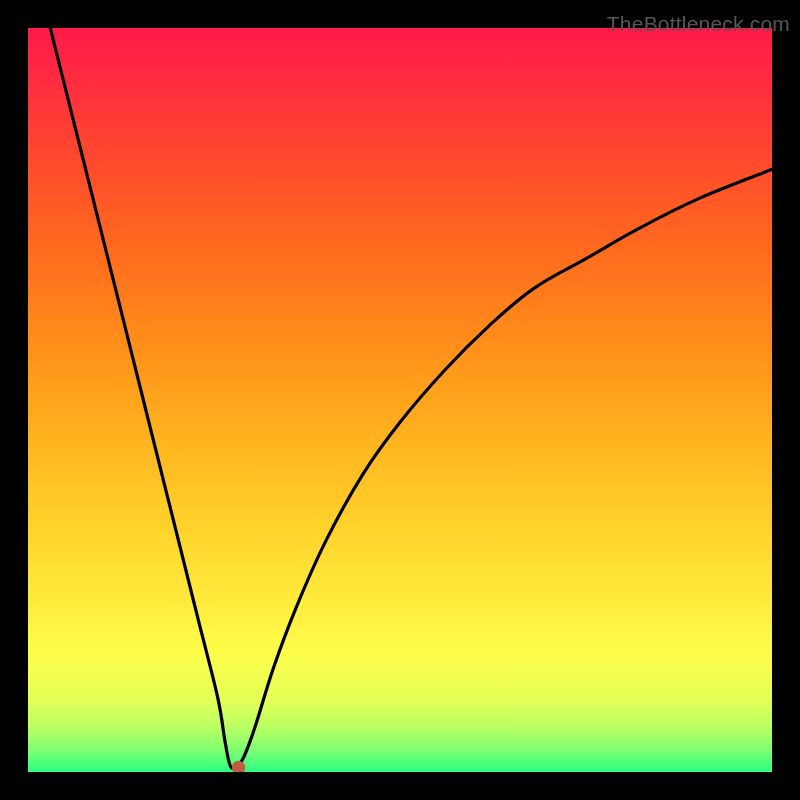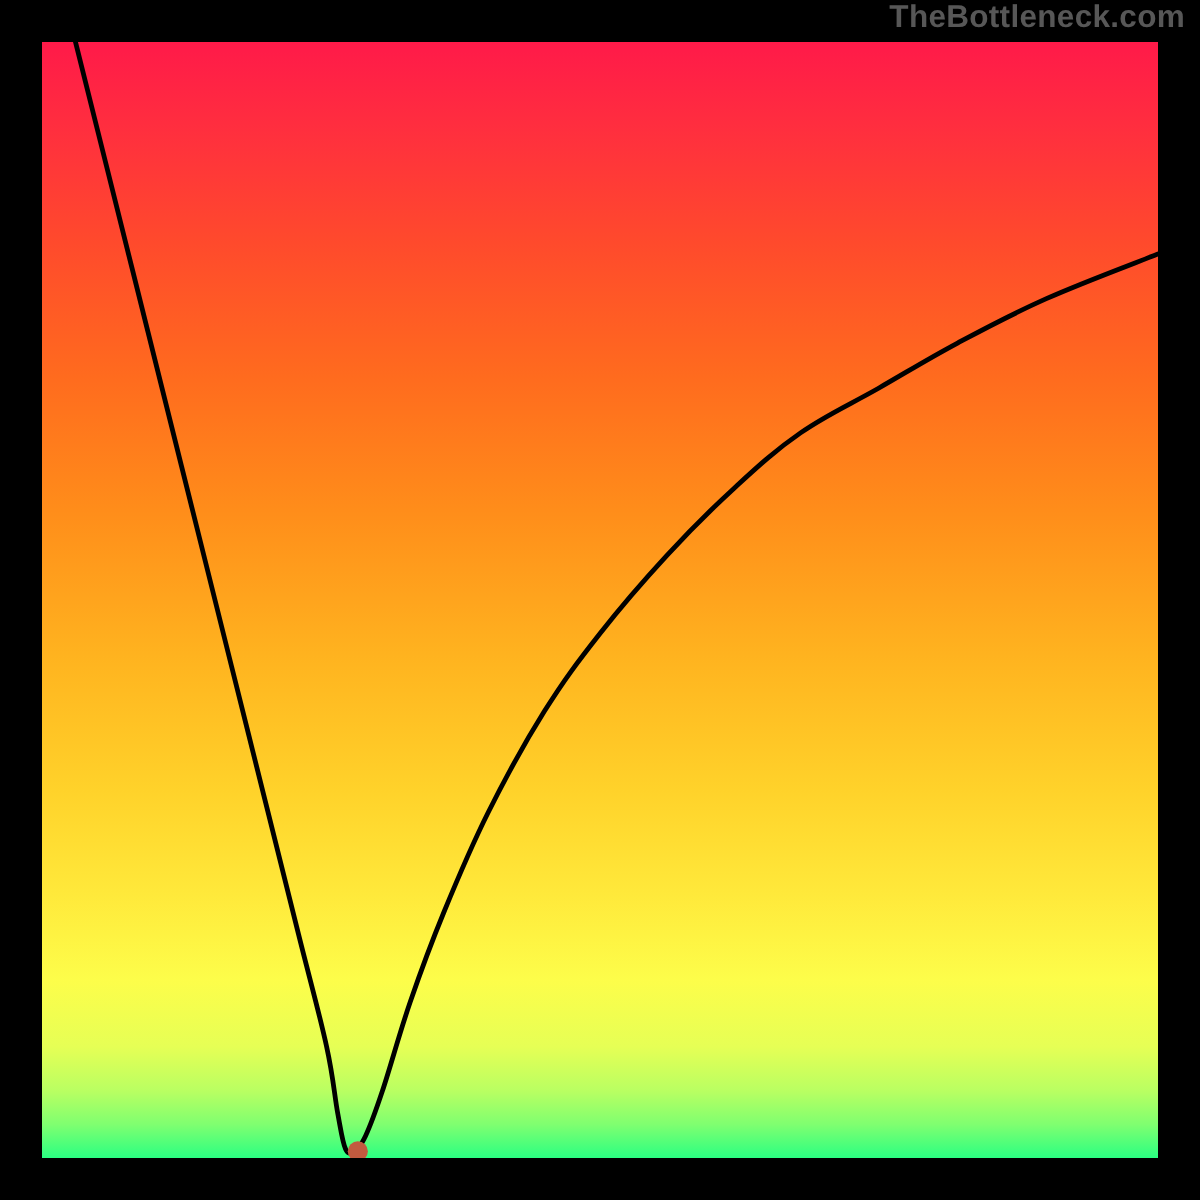--- a/index.html
+++ b/index.html
@@ -22,25 +22,25 @@
     top: 28px;
     width: 744px;
     height: 744px;
     box-sizing: border-box;
   }
   svg {
     display: block;
   }
   .watermark {
     position: absolute;
-    top: 0;
+    top: 12px;
     right: 10px;
     color: #575757;
     font-size: 21px;
-    font-weight: 700;
+    font-weight: 400;
     letter-spacing: 0.2px;
     user-select: none;
   }
 </style>
 </head>
 <body>
 
 <div class="wrap">
   <div class="plot-area">
     <svg id="svg" width="744" height="744" viewBox="0 0 744 744">

